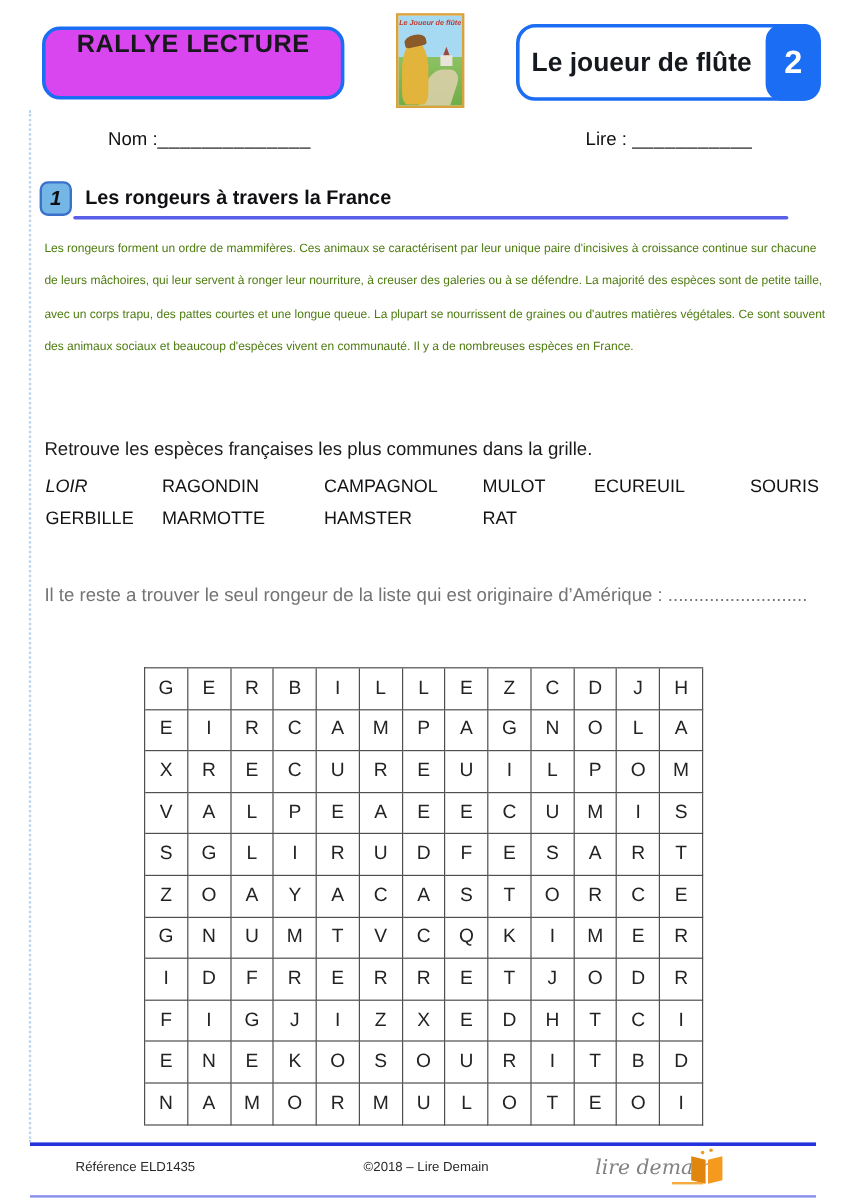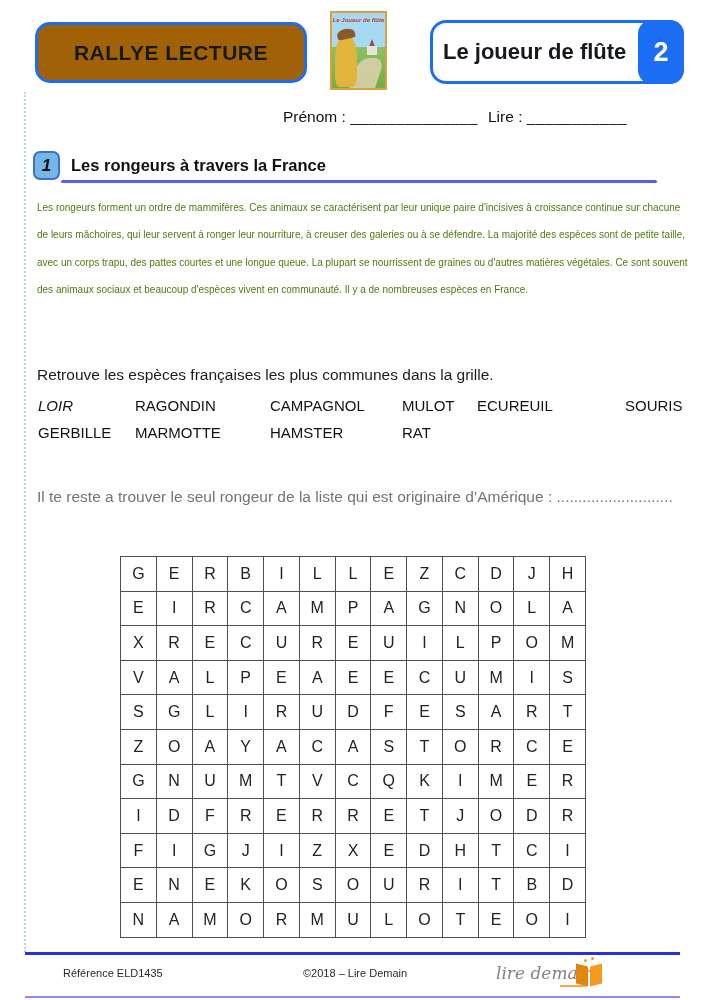--- a/index.html
+++ b/index.html
@@ -18,24 +18,24 @@
     width:707px;height:1000px;position:relative;overflow:hidden;
     font-family:"Liberation Sans", sans-serif;color:#1d1d1f;
   }
   .abs{position:absolute;}
 
   
   .left-dotted{left:24px;top:92px;height:860px;width:0;border-left:2px dotted #b8d4ee;}
 
   
   .rallye-box{
-    left:35px;top:22px;width:272px;height:61px;
+    left:35px;top:22px;width:252px;height:61px;
     border:3px solid var(--accent-blue);border-radius:15px;
-    display:flex;align-items:center;justify-content:center;
-    font-size:21px;font-weight:bold;letter-spacing:.5px;color:#17181c;background:#a16207;
+    display:flex;align-items:flex-start;justify-content:center;
+    font-size:21px;font-weight:bold;letter-spacing:.5px;color:#17181c;background:#d946ef;
   }
   .cover{
     left:330px;top:11px;width:57px;height:79px;
     border:2px solid var(--cover-frame);overflow:hidden;
     background:linear-gradient(180deg,#a6d9f2 0%,#a6d9f2 46%,#8cc163 46%,#6fae47 100%);
   }
   .cover-title{
     position:absolute;top:4px;left:0;right:0;text-align:center;
     font-size:6px;line-height:6px;font-weight:bold;color:#c0392b;font-style:italic;
   }
@@ -138,41 +138,41 @@
   <span class="cover-body"></span>
   <span class="cover-hat"></span>
 </div>
 
 <div class="abs title-box">
   <span class="title-text">Le joueur de flûte</span>
   <span class="title-badge">2</span>
 </div>
 
 <div class="abs identity">
-  <span class="grp grp-prenom">
-    <span>Prénom :</span> <span class="blank-line">______________</span>
+  <span class="grp grp-nom">
+    <span>Nom :</span><span class="blank-line">______________</span>
   </span>
   <span class="grp grp-date">
     <span>Lire :</span> <span class="blank-line">___________</span>
   </span>
 </div>
 
 <div class="abs section-badge">1</div>
 <div class="abs section-title">Les rongeurs à travers la France</div>
 <div class="abs section-underline"></div>
 
 <p class="abs paragraph">Les rongeurs forment un ordre de mammifères. Ces animaux se caractérisent par leur unique paire d'incisives à croissance continue sur chacune de leurs mâchoires, qui leur servent à ronger leur nourriture, à creuser des galeries ou à se défendre. La majorité des espèces sont de petite taille, avec un corps trapu, des pattes courtes et une longue queue. La plupart se nourrissent de graines ou d'autres matières végétales. Ce sont souvent des animaux sociaux et beaucoup d'espèces vivent en communauté. Il y a de nombreuses espèces en France.</p>
 <p class="abs instruction">Retrouve les espèces françaises les plus communes dans la grille.</p>
 
 <div class="abs word-row word-row-1">
     <span class="word-item" style="left: 0px; font-style: italic;">LOIR</span>
     <span class="word-item" style="left: 97px;">RAGONDIN</span>
     <span class="word-item" style="left: 232px;">CAMPAGNOL</span>
     <span class="word-item" style="left: 364px;">MULOT</span>
-    <span class="word-item" style="left: 439px; text-align: right;">ECUREUIL</span>
+    <span class="word-item" style="left: 457px; text-align: right;">ECUREUIL</span>
     <span class="word-item" style="left: 567px; margin-left: 20px;">SOURIS</span>
   </div>
 <div class="abs word-row word-row-2">
     <span class="word-item" style="left: 0px;">GERBILLE</span>
     <span class="word-item" style="left: 97px;">MARMOTTE</span>
     <span class="word-item" style="left: 232px;">HAMSTER</span>
     <span class="word-item" style="left: 364px;">RAT</span>
   </div>
 
 <p class="abs question">Il te reste a trouver le seul rongeur de la liste qui est originaire d’Amérique : ...........................</p>

